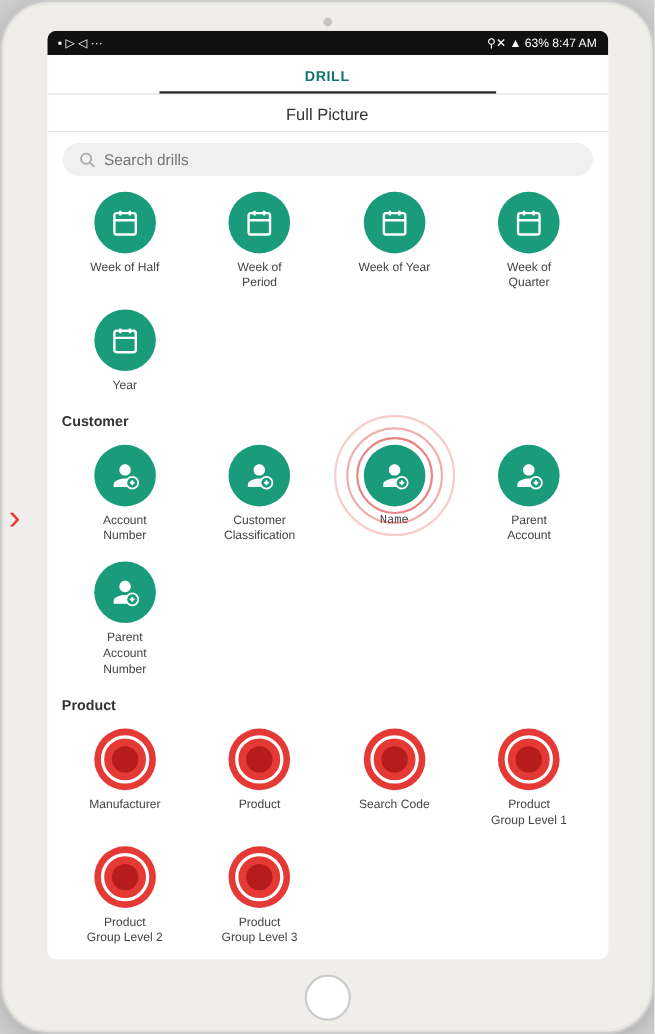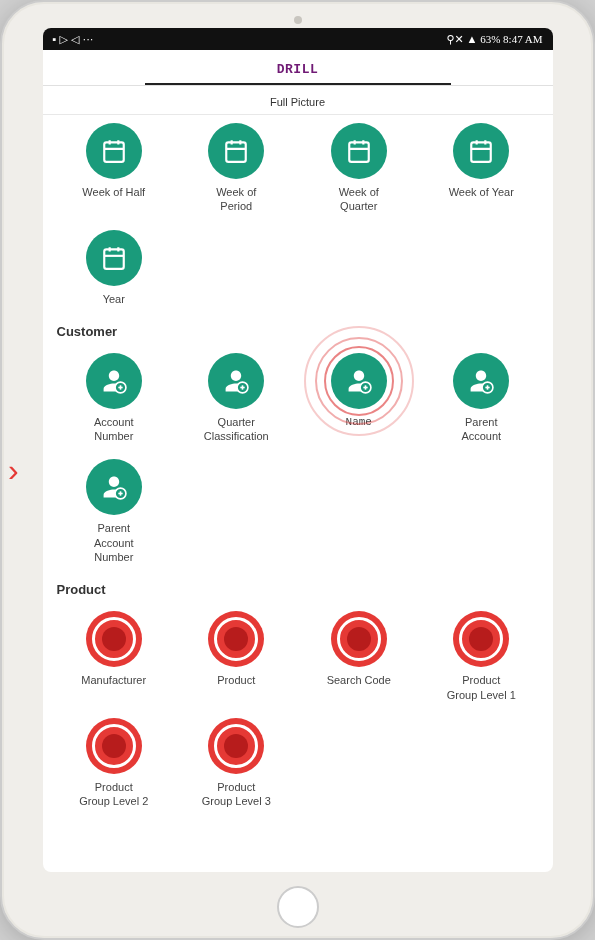--- a/index.html
+++ b/index.html
@@ -49,56 +49,55 @@
       background: #111;
       color: #fff;
       font-size: 11px;
       padding: 4px 10px;
       display: flex;
       justify-content: space-between;
       align-items: center;
       min-height: 22px;
     }
     .status-left { display: flex; align-items: center; gap: 4px; }
-    .status-right { display: flex; align-items: center; gap: 4px; font-family: Liberation Serif, serif; }
+    .status-right { display: flex; align-items: center; gap: 4px; }
 
     .tab-bar {
       display: flex;
       border-bottom: 1px solid #e0e0e0;
       background: #fff;
     }
     .tab-item {
       flex: 1;
       text-align: center;
       padding: 12px 0 8px;
       font-size: 13px;
       font-weight: 600;
       color: #999;
       letter-spacing: 0.5px;
       cursor: pointer;
       position: relative;
     }
     .tab-item.active {
-      color: #701a75;
-      font-family: Liberation Mono, monospace;
+      color: #0f766e;
     }
     .tab-item.active::after {
       content: '';
       position: absolute;
       bottom: 0;
       left: 20%;
       width: 60%;
       height: 2px;
       background: #222;
     }
 
     .section-title-bar {
       text-align: center;
       padding: 10px 0 6px;
-      font-size: 11px;
+      font-size: 15px;
       font-weight: 500;
       color: #333;
       border-bottom: 1px solid #e8e8e8;
     }
 
     .search-bar {
       margin: 10px 14px 6px;
       background: #f0f0f0;
       border-radius: 20px;
       display: flex;
@@ -212,20 +211,27 @@
     <div class="tab-bar">
       <div class="tab-item active">
         <span>DRILL</span>
       </div>
     </div>
 
     <div class="section-title-bar">
       <span>Full Picture</span>
     </div>
 
+    <div class="search-bar">
+      <svg class="search-icon-svg" width="16" height="16" viewBox="0 0 24 24" fill="none" stroke="#aaa" stroke-width="2.5">
+        <circle cx="11" cy="11" r="7"></circle>
+          <line x1="16.5" y1="16.5" x2="22" y2="22"></line>
+      </svg>
+      <input class="search-input" type="text" placeholder="Search drills" style="">
+    </div>
 
     <div class="scroll-area">
 
       <div class="items-grid">
         <div class="drill-item">
           <div class="icon-circle teal">
             <svg viewBox="0 0 24 24">
                 <rect x="3" y="4" width="18" height="18" rx="2" fill="none" stroke="white" stroke-width="2"></rect>
                 <line x1="16" y1="2" x2="16" y2="6" stroke="white" stroke-width="2"></line>
                 <line x1="8" y1="2" x2="8" y2="6" stroke="white" stroke-width="2"></line>
@@ -247,32 +253,32 @@
         </div>
         <div class="drill-item">
           <div class="icon-circle teal">
             <svg viewBox="0 0 24 24">
                 <rect x="3" y="4" width="18" height="18" rx="2" fill="none" stroke="white" stroke-width="2"></rect>
                 <line x1="16" y1="2" x2="16" y2="6" stroke="white" stroke-width="2"></line>
                 <line x1="8" y1="2" x2="8" y2="6" stroke="white" stroke-width="2"></line>
                 <line x1="3" y1="10" x2="21" y2="10" stroke="white" stroke-width="2"></line>
               </svg>
           </div>
-          <div class="item-label">Week of Quarter</div>
+          <div class="item-label">Week of Year</div>
         </div>
         <div class="drill-item">
           <div class="icon-circle teal">
             <svg viewBox="0 0 24 24">
                 <rect x="3" y="4" width="18" height="18" rx="2" fill="none" stroke="white" stroke-width="2"></rect>
                 <line x1="16" y1="2" x2="16" y2="6" stroke="white" stroke-width="2"></line>
                 <line x1="8" y1="2" x2="8" y2="6" stroke="white" stroke-width="2"></line>
                 <line x1="3" y1="10" x2="21" y2="10" stroke="white" stroke-width="2"></line>
               </svg>
           </div>
-          <div class="item-label">Week of Year</div>
+          <div class="item-label">Week of Quarter</div>
         </div>
       </div>
 
       <div class="items-grid">
         <div class="drill-item">
           <div class="icon-circle teal">
             <svg viewBox="0 0 24 24">
                 <rect x="3" y="4" width="18" height="18" rx="2" fill="none" stroke="white" stroke-width="2"></rect>
                 <line x1="16" y1="2" x2="16" y2="6" stroke="white" stroke-width="2"></line>
                 <line x1="8" y1="2" x2="8" y2="6" stroke="white" stroke-width="2"></line>
@@ -298,21 +304,21 @@
         </div>
         <div class="drill-item">
           <div class="icon-circle teal">
             <svg viewBox="0 0 24 24" fill="white">
                 <path d="M12 12c2.7 0 4.8-2.1 4.8-4.8S14.7 2.4 12 2.4 7.2 4.5 7.2 7.2 9.3 12 12 12zm0 2.4c-3.2 0-9.6 1.6-9.6 4.8v2.4h19.2v-2.4c0-3.2-6.4-4.8-9.6-4.8z"></path>
                 <circle cx="18" cy="18" r="5" fill="#1a9b7b" stroke="white" stroke-width="1.5"></circle>
                 <line x1="16" y1="18" x2="20" y2="18" stroke="white" stroke-width="1.5"></line>
                 <line x1="18" y1="16" x2="18" y2="20" stroke="white" stroke-width="1.5"></line>
               </svg>
           </div>
-          <div class="item-label">Quarter Classification</div>
+          <div class="item-label">Customer Classification</div>
         </div>
 
         <div class="drill-item" style="position:relative;font-family:Liberation Mono, monospace;">
           <div style="position:relative;display:flex;align-items:center;justify-content:center;width:56px;height:56px;margin-bottom:6px;">
 
             <div style="position:absolute;width:110px;height:110px;border-radius:50%;border:2px solid rgba(220,50,50,0.25);"></div>
             <div style="position:absolute;width:88px;height:88px;border-radius:50%;border:2.5px solid rgba(220,50,50,0.4);"></div>
             <div style="position:absolute;width:70px;height:70px;border-radius:50%;border:2.5px solid rgba(220,50,50,0.6);"></div>
             <div class="icon-circle teal" style="position:relative;z-index:2;margin-bottom:0;">
               <svg viewBox="0 0 24 24" fill="white">

